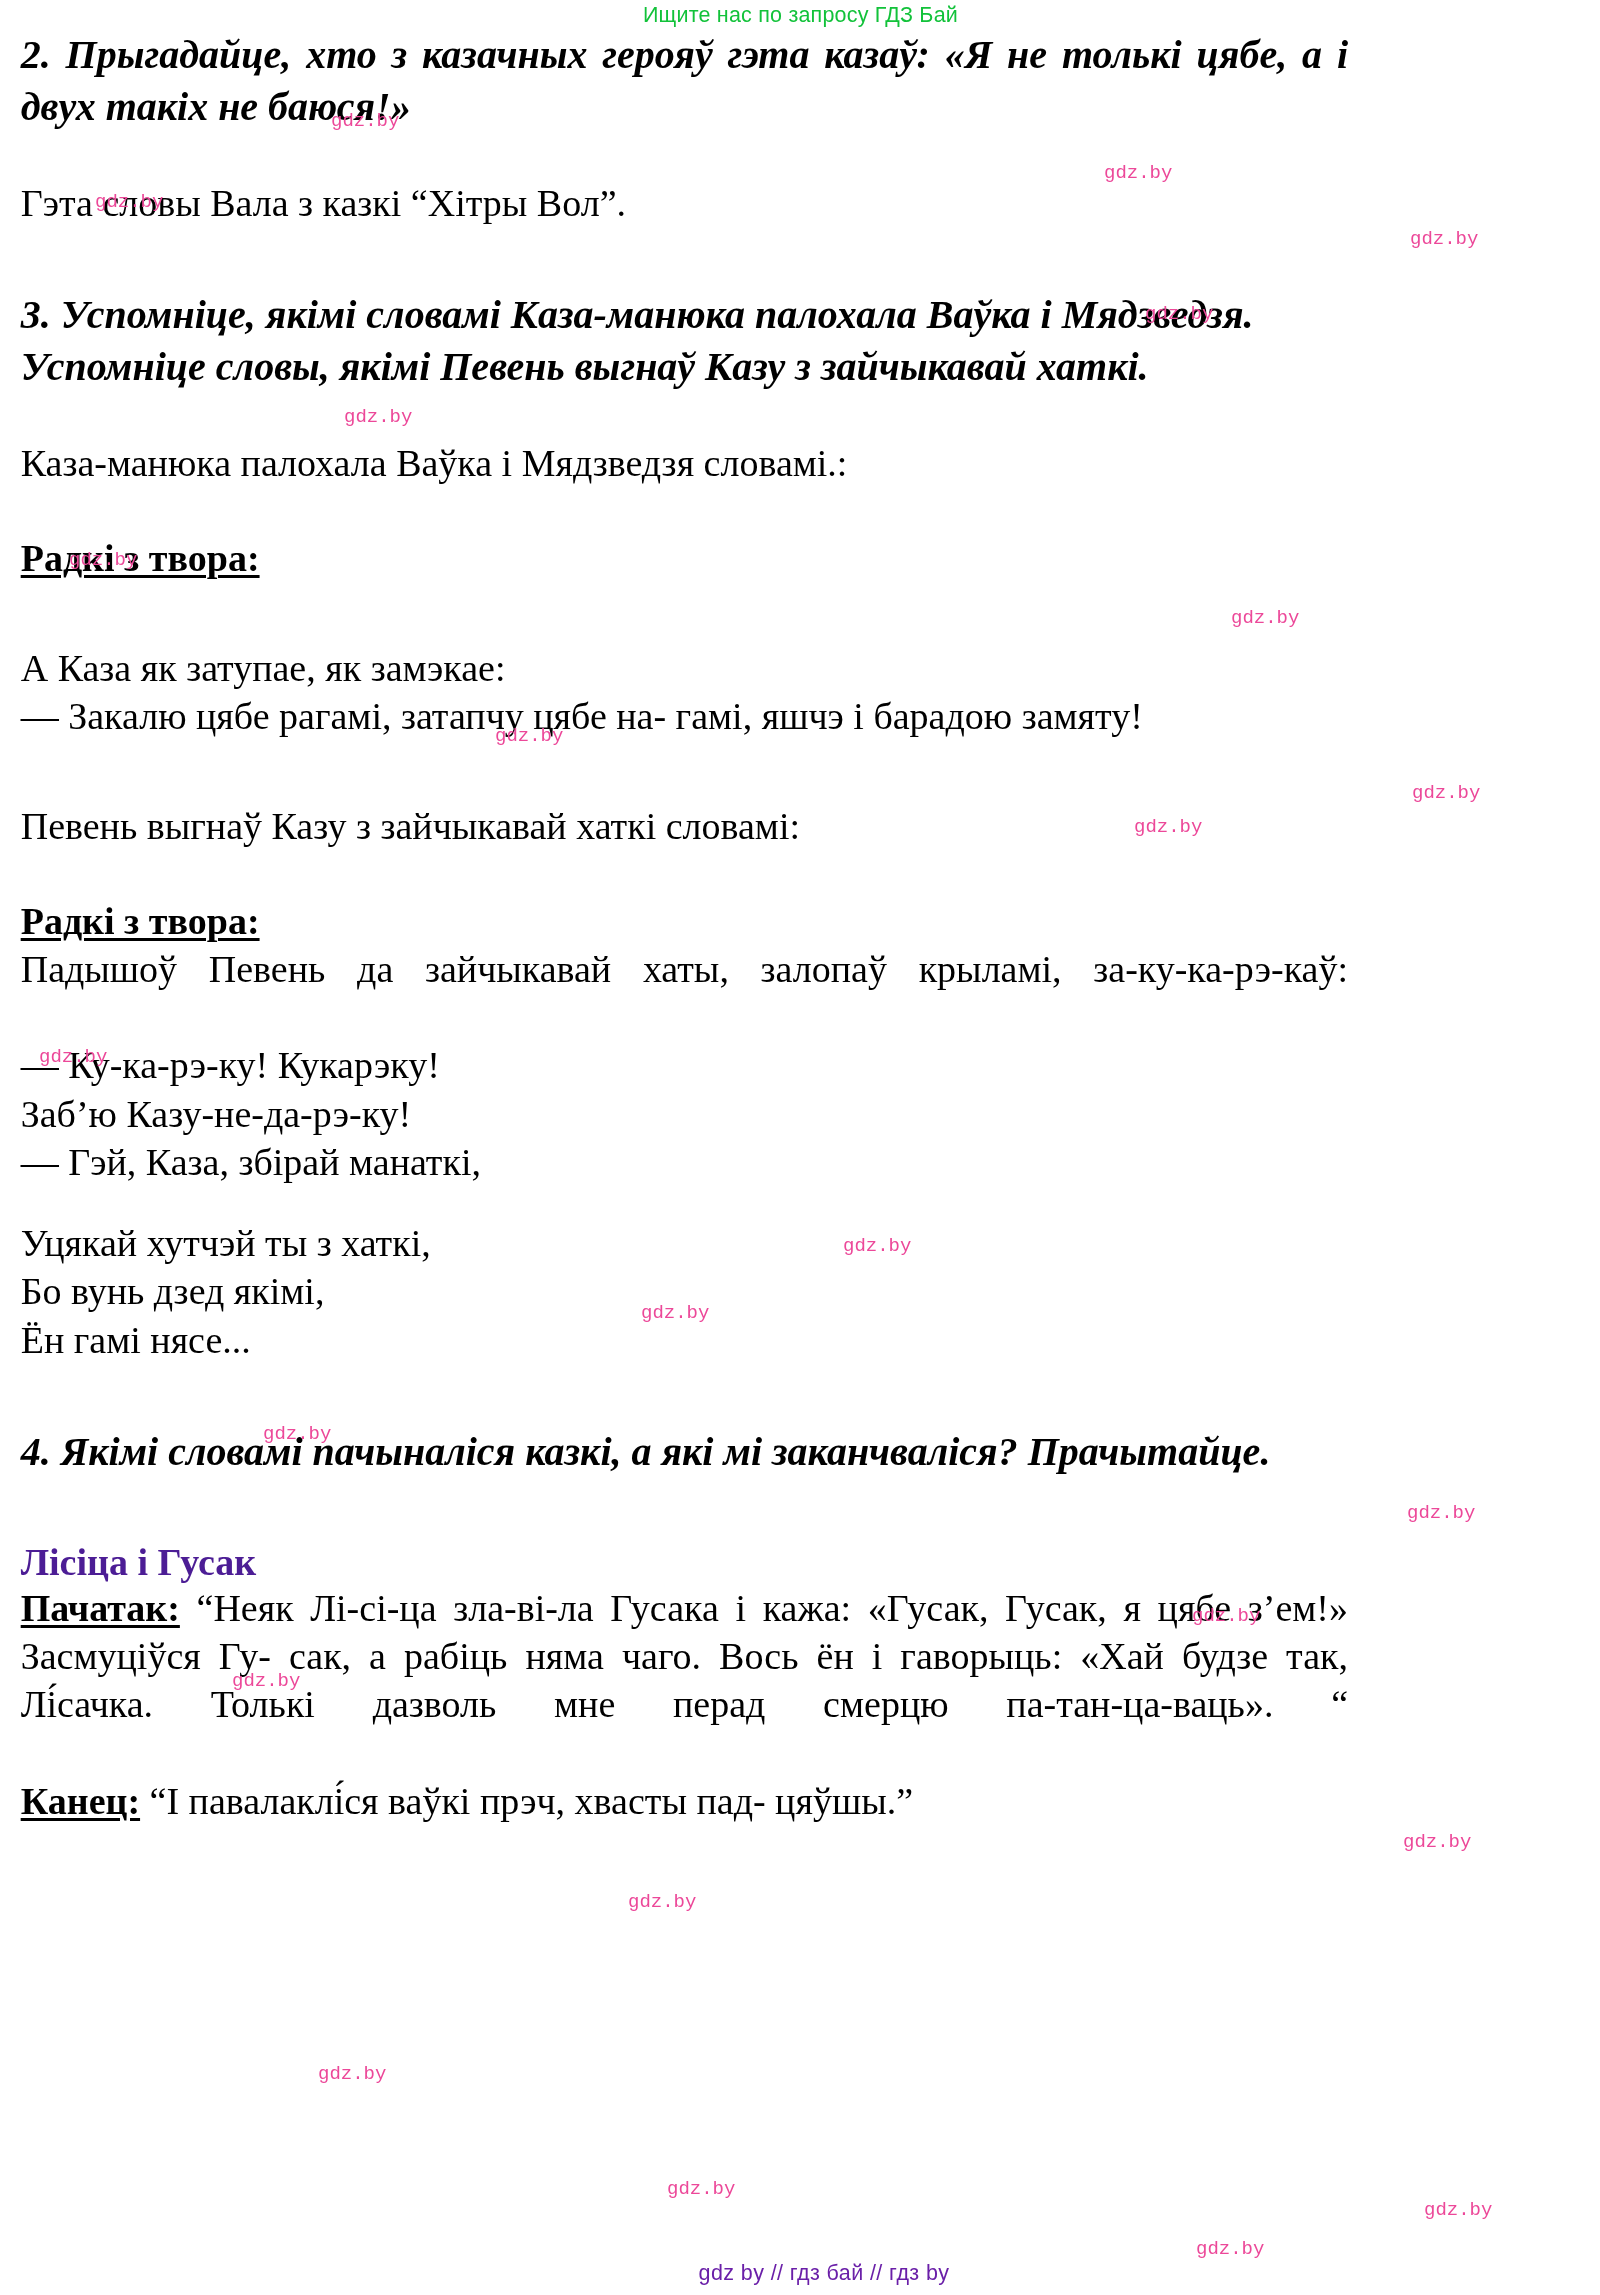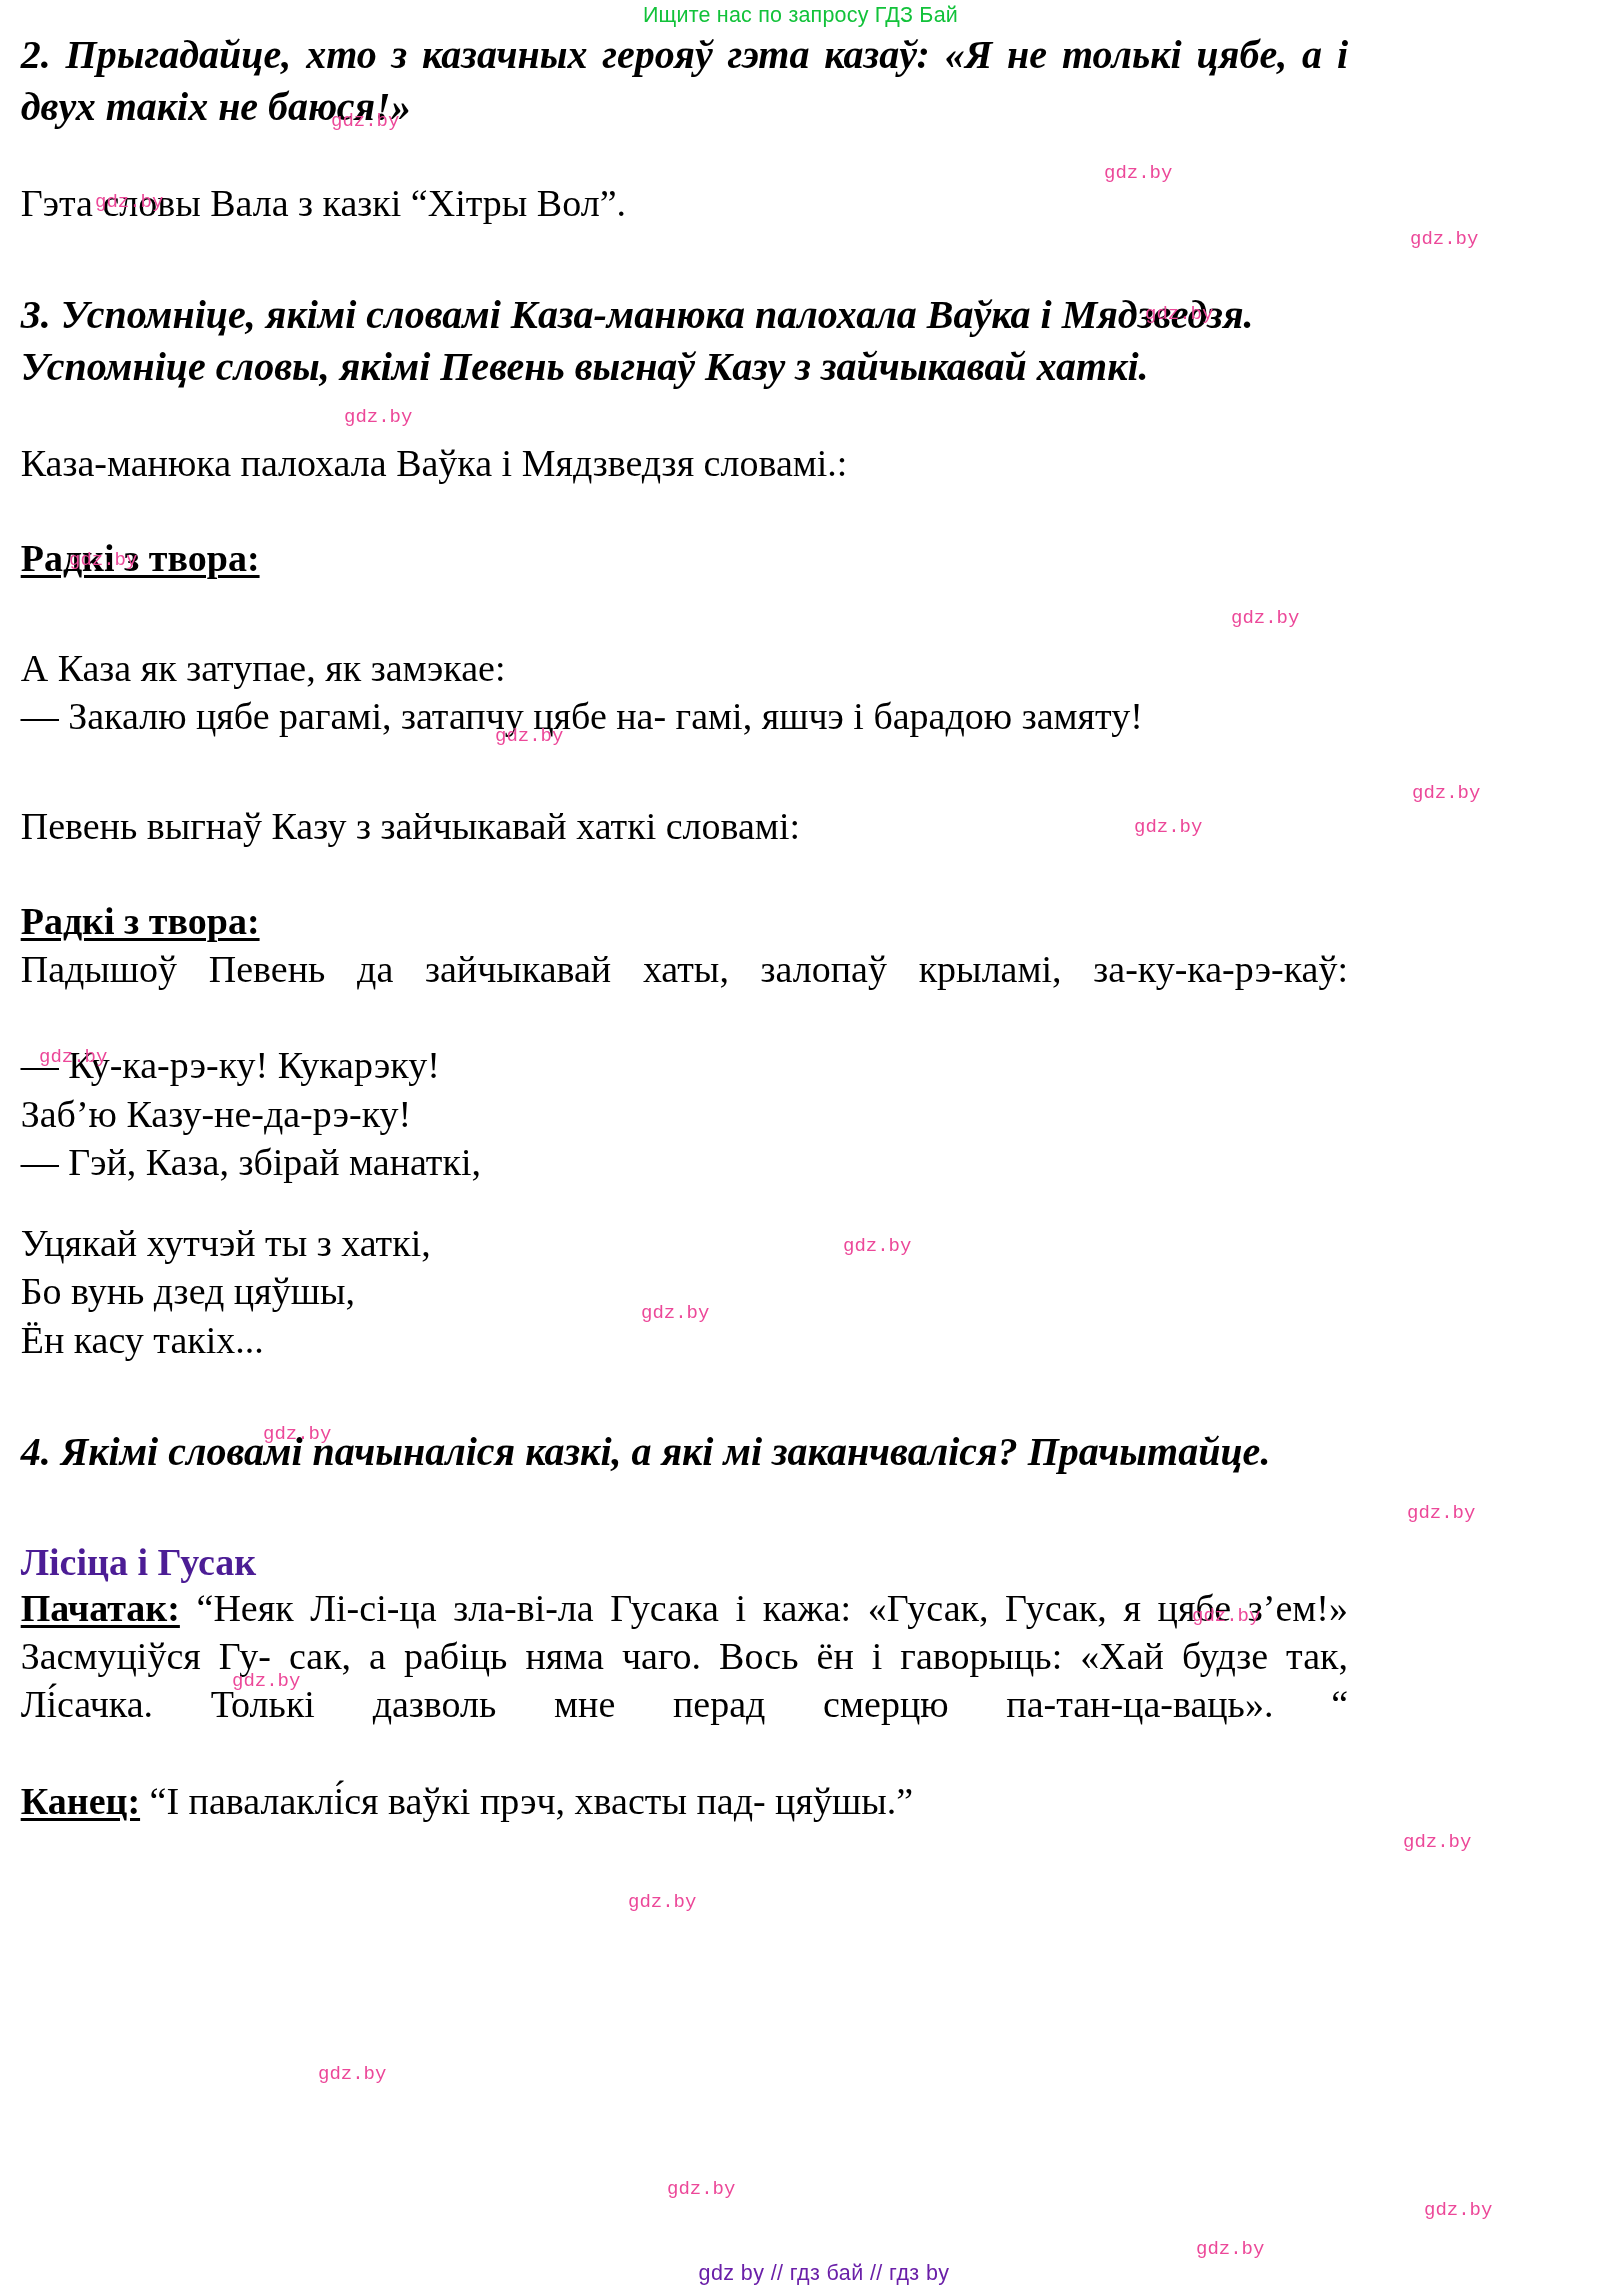--- a/index.html
+++ b/index.html
@@ -154,22 +154,22 @@
   <p class="body-text label-underline">Радкі з твора:</p>
 
   <p class="body-text justified">Падышоў Певень да зайчыкавай хаты, залопаў крыламі, за-ку-ка-рэ-каў:</p>
   <p class="body-text">— Ку-ка-рэ-ку! Кукарэку!</p>
   <p class="body-text">Заб’ю Казу-не-да-рэ-ку!</p>
   <p class="body-text">— Гэй, Каза, збірай манаткі,</p>
 
   <div class="sp-m"></div>
 
   <p class="body-text">Уцякай хутчэй ты з хаткі,</p>
-  <p class="body-text">Бо вунь дзед цяўшы,</p>
-  <p class="body-text">Ён касу такіх...</p>
+  <p class="body-text">Бо вунь дзед якімі,</p>
+  <p class="body-text">Ён гамі нясе...</p>
 
   <div class="sp-xl"></div>
 
   <p class="task">4. Якімі словамі пачыналіся казкі, а які мі заканчваліся? Прачытайце.</p>
 
   <div class="sp-xl"></div>
 
   <p class="red-title" style="color: #4c1d95;">Лісіца і Гусак</p>
 
   <p class="body-text justified"><span class="label-underline">Пачатак:</span><span> “Неяк Лі-сі-ца зла-ві-ла Гусака і кажа: «Гусак, Гусак, я цябе з’ем!» Засмуціўся Гу- сак, а рабіць няма чаго. Вось ён і гаворыць: «Хай будзе так, Лі́сачка. Толькі дазволь мне перад смерцю па-тан-ца-ваць». “</span></p>

